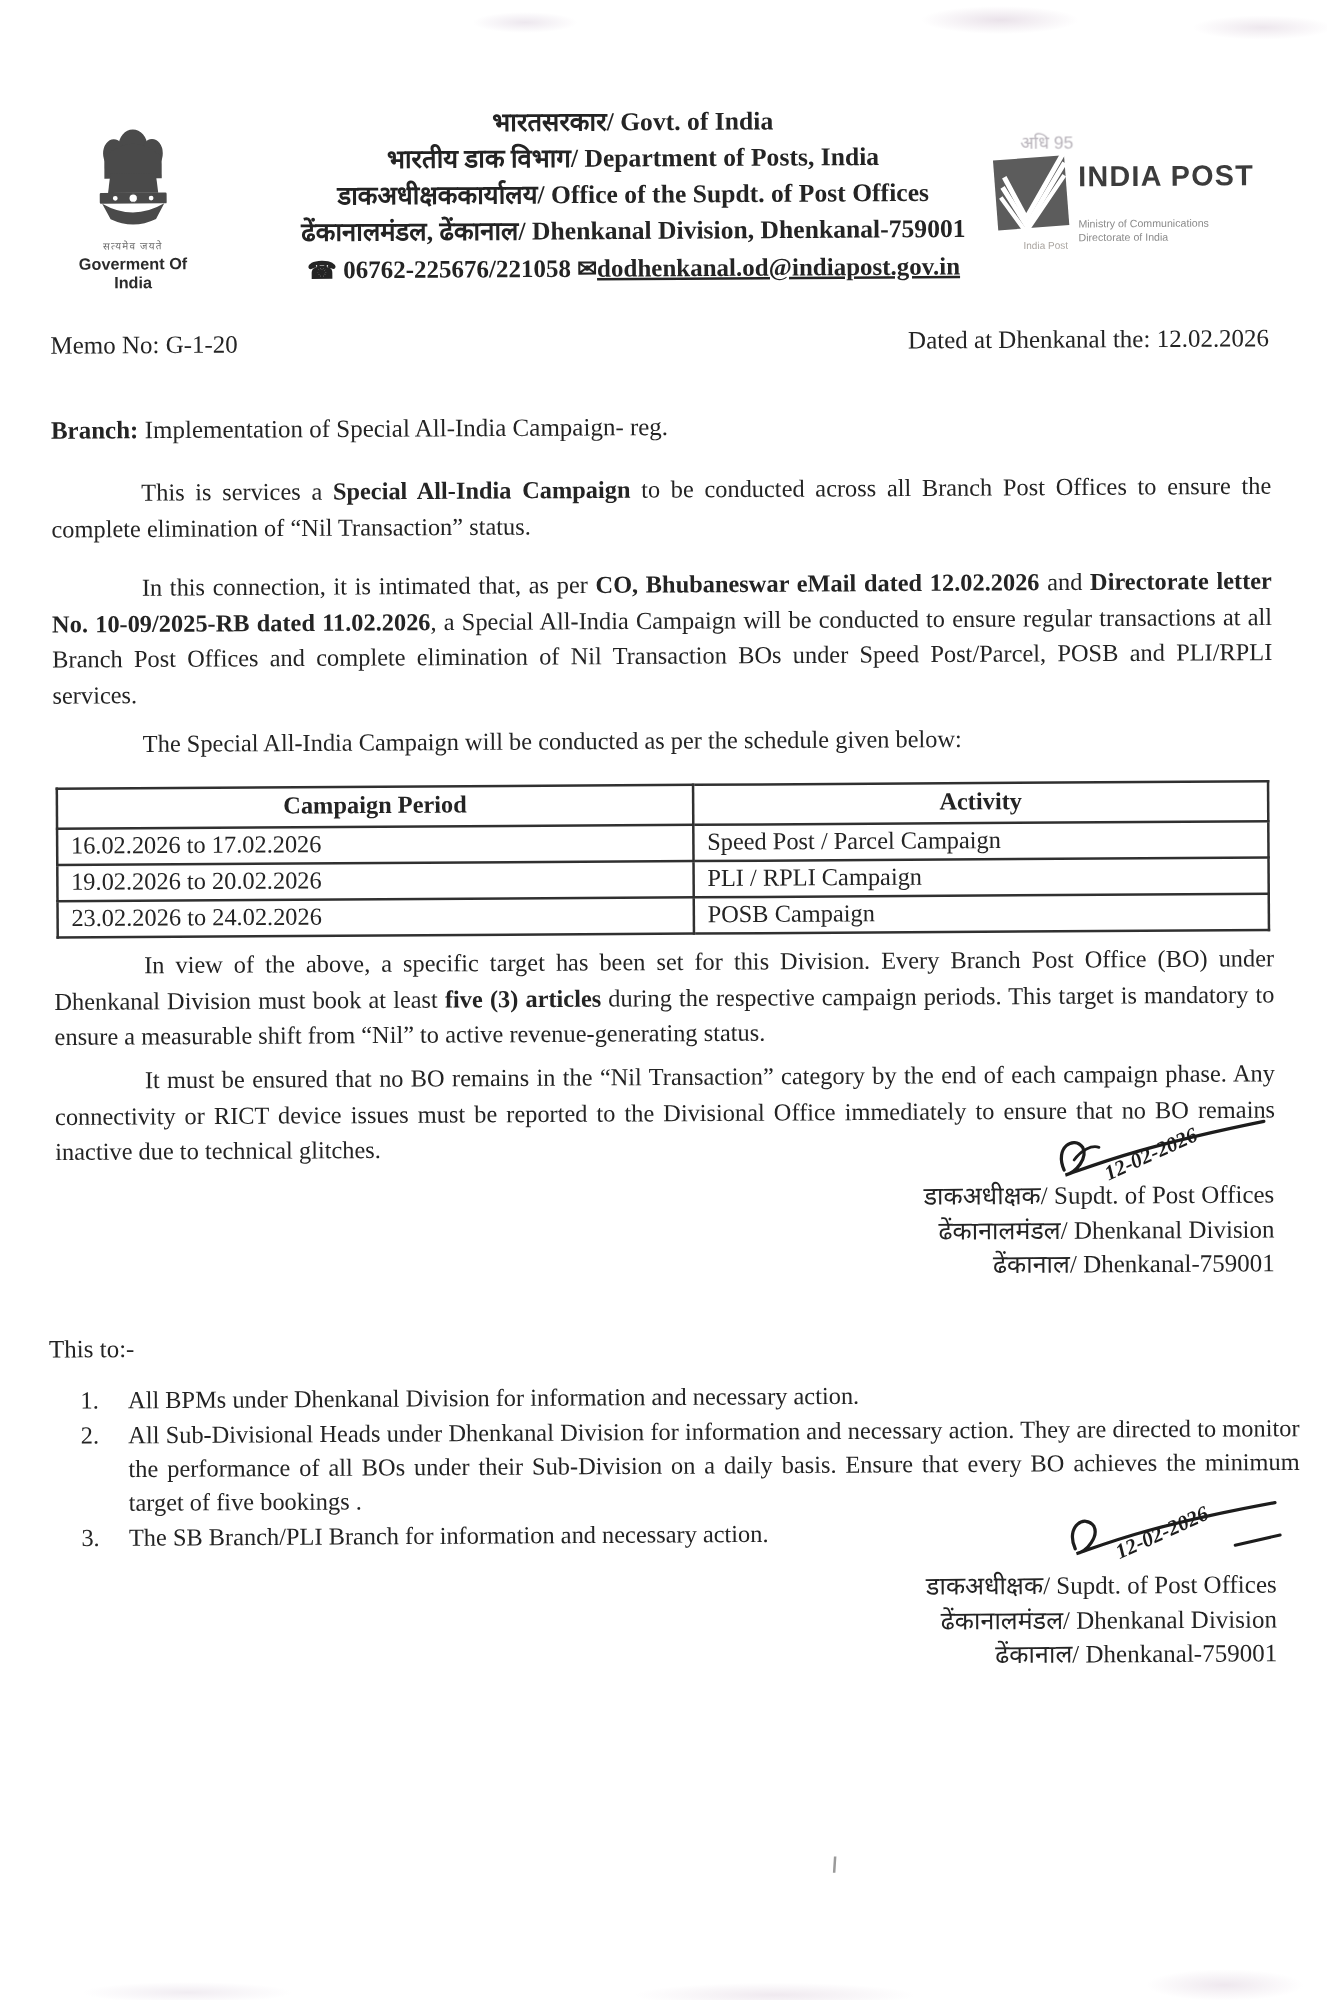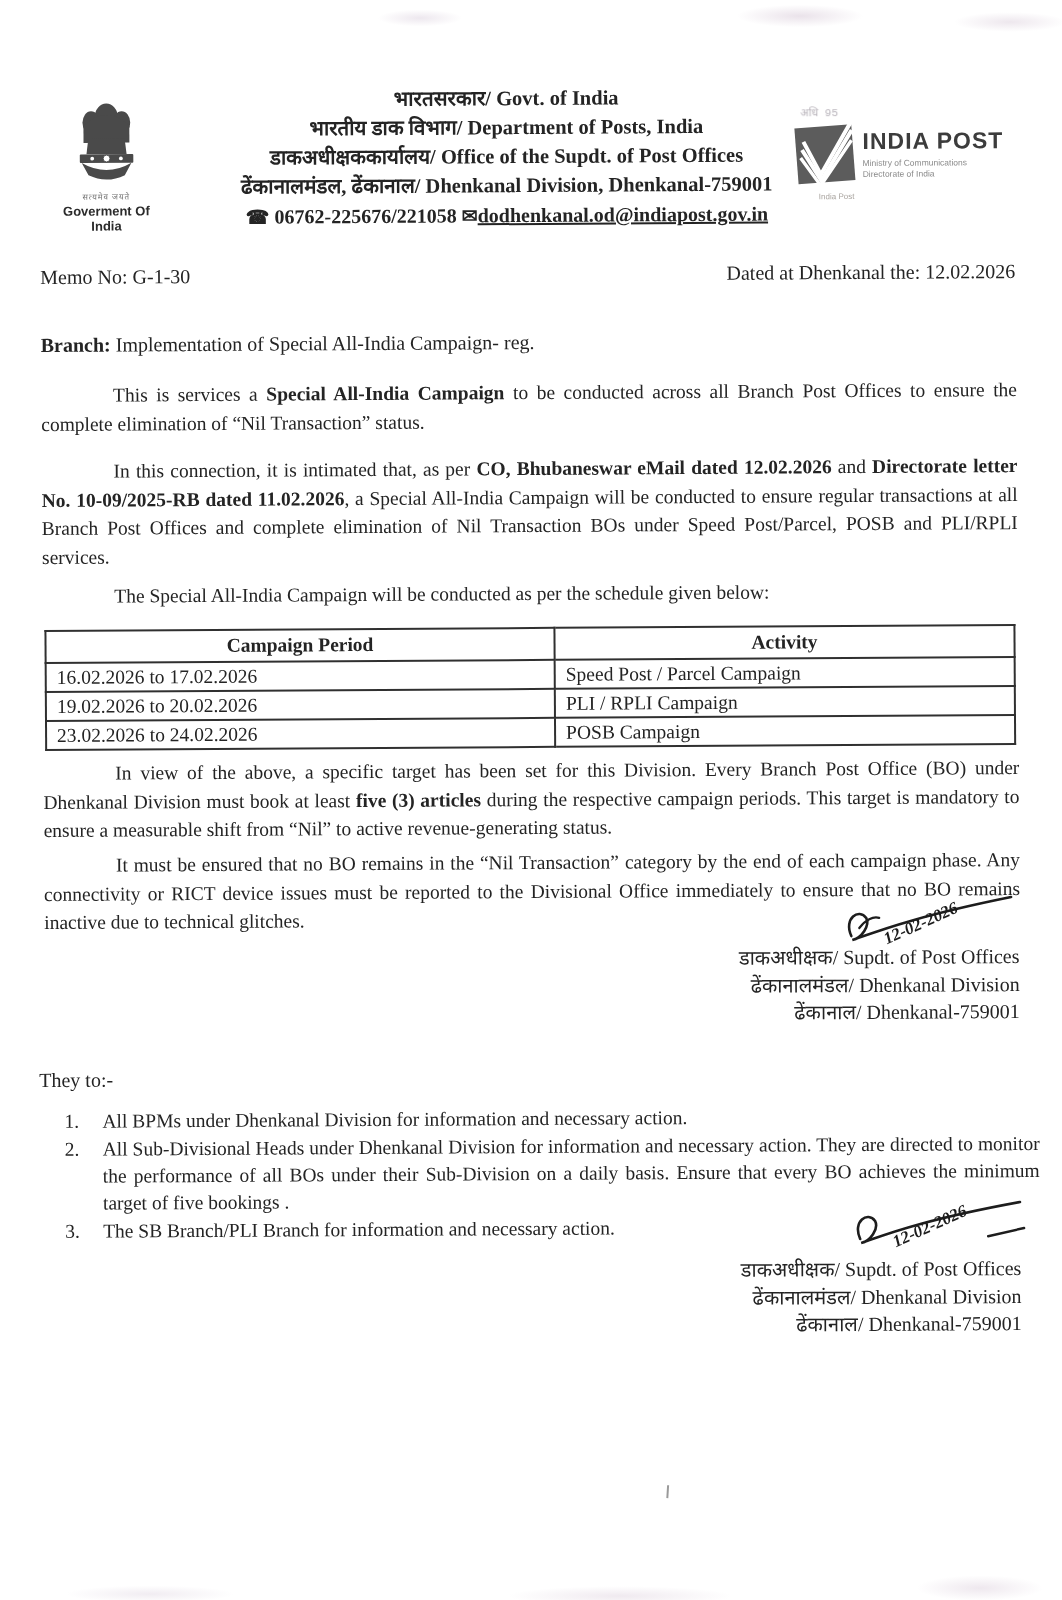--- a/index.html
+++ b/index.html
@@ -13,26 +13,26 @@
   .emblem svg{display:block;margin:0 auto;}
   .emblem .motto{font-size:8px;color:#6a6a6a;letter-spacing:1px;line-height:9px;text-align:center;}
   .emblem .caption{font-size:13px;font-weight:bold;color:#2b2b2b;margin-top:2px;
     font-family:Liberation Sans, sans-serif;}
   .hdr-center{position:absolute;left:205px;top:84px;width:610px;text-align:center;line-height:29px;}
   .hdr-line{font-size:20.5px;font-weight:bold;white-space:nowrap;}
   .hdr-contact{font-size:20px;font-weight:bold;white-space:nowrap;margin-top:1px;}
   .hdr-contact .email{text-decoration:underline;}
   .phone-glyph,.env-glyph{font-size:19px;}
   .iplogo{position:absolute;left:788px;top:102px;width:266px;}
-  .iplogo .faint{position:absolute;left:16px;top:4px;font-size:11px;color:#b9b4bb;
-    filter:blur(0.6px);font-family:Liberation Mono, monospace;}
+  .iplogo .faint{position:absolute;left:32px;top:4px;font-size:14px;color:#b9b4bb;
+    filter:blur(0.6px);font-family:Liberation Sans, sans-serif;}
   .iplogo .sq{position:absolute;left:8px;top:16px;}
   .iplogo .brand{position:absolute;left:78px;top:28px;font-family:"Liberation Sans", sans-serif;}
   .iplogo .name{font-size:23px;font-weight:bold;color:#3c3c3c;letter-spacing:1px;}
-  .iplogo .sub{font-size:8.5px;color:#8a8a8a;line-height:10.5px;margin-top:3px;}
+  .iplogo .sub{font-size:8.5px;color:#8a8a8a;line-height:10.5px;margin-top:19px;}
   .iplogo .tiny{position:absolute;left:34px;top:92px;font-size:8px;color:#a9a49f;
     font-family:"Liberation Sans", sans-serif;}
   
   .memo-row{position:absolute;left:43px;top:263px;width:975px;display:flex;
     justify-content:space-between;font-size:20px;}
   .subject{position:absolute;left:43px;top:331px;width:975px;font-size:20px;}
   .subject b{font-weight:bold;}
   
   .para{position:absolute;left:43px;width:976px;font-size:19.5px;line-height:28.5px;
     text-align:justify;text-indent:72px;}
@@ -137,21 +137,21 @@
         <div class="name">INDIA POST</div>
         <div class="sub">
           <div>Ministry of Communications</div>
           <div>Directorate of India</div>
         </div>
       </div>
       <div class="tiny">India Post</div>
     </div>
 
     <div class="memo-row">
-      <span>Memo No: G-1-30</span>
+      <span>Memo No: G-1-20</span>
       <span>Dated at Dhenkanal the: 12.02.2026</span>
     </div>
 
     <div class="subject"><b>Branch:</b><span> Implementation of Special All-India Campaign- reg.</span></div>
 
     <div class="para p1"><span>This is services a </span><b>Special All-India Campaign</b><span> to be conducted across all Branch Post Offices to ensure the complete elimination of “Nil Transaction” status.</span></div>
     <div class="para p2"><span>In this connection, it is intimated that, as per </span><b>CO, Bhubaneswar eMail dated 12.02.2026</b><span> and </span><b>Directorate letter No. 10-09/2025-RB dated 11.02.2026</b><span>, a Special All-India Campaign will be conducted to ensure regular transactions at all Branch Post Offices and complete elimination of Nil Transaction BOs under Speed Post/Parcel, POSB and PLI/RPLI services.</span></div>
     <div class="para sched"><span>The Special All-India Campaign will be conducted as per the schedule given below:</span></div>
 
     <div class="tblwrap">
@@ -188,21 +188,21 @@
         <path d="M20,40 C26,32 34,28 40,30" fill="none" stroke="#1d1d1d" stroke-width="2.2" stroke-linecap="round"></path>
       </svg>
       <span class="dt">12-02-2026</span>
     </div>
     <div class="sigblock sig1">
       <div>डाकअधीक्षक/ Supdt. of Post Offices</div>
       <div>ढेंकानालमंडल/ Dhenkanal Division</div>
       <div>ढेंकानाल/ Dhenkanal-759001</div>
     </div>
 
-    <div class="copy-label">They to:-</div>
+    <div class="copy-label">This to:-</div>
     <div class="copy-list">
       <div class="copy-item">
         <span class="num">1.</span>
         <span class="txt">All BPMs under Dhenkanal Division for information and necessary action.</span>
       </div>
       <div class="copy-item">
         <span class="num">2.</span>
         <span class="txt">All Sub-Divisional Heads under Dhenkanal Division for information and necessary action. They are directed to monitor the performance of all BOs under their Sub-Division on a daily basis. Ensure that every BO achieves the minimum target of five bookings .</span>
       </div>
       <div class="copy-item">

